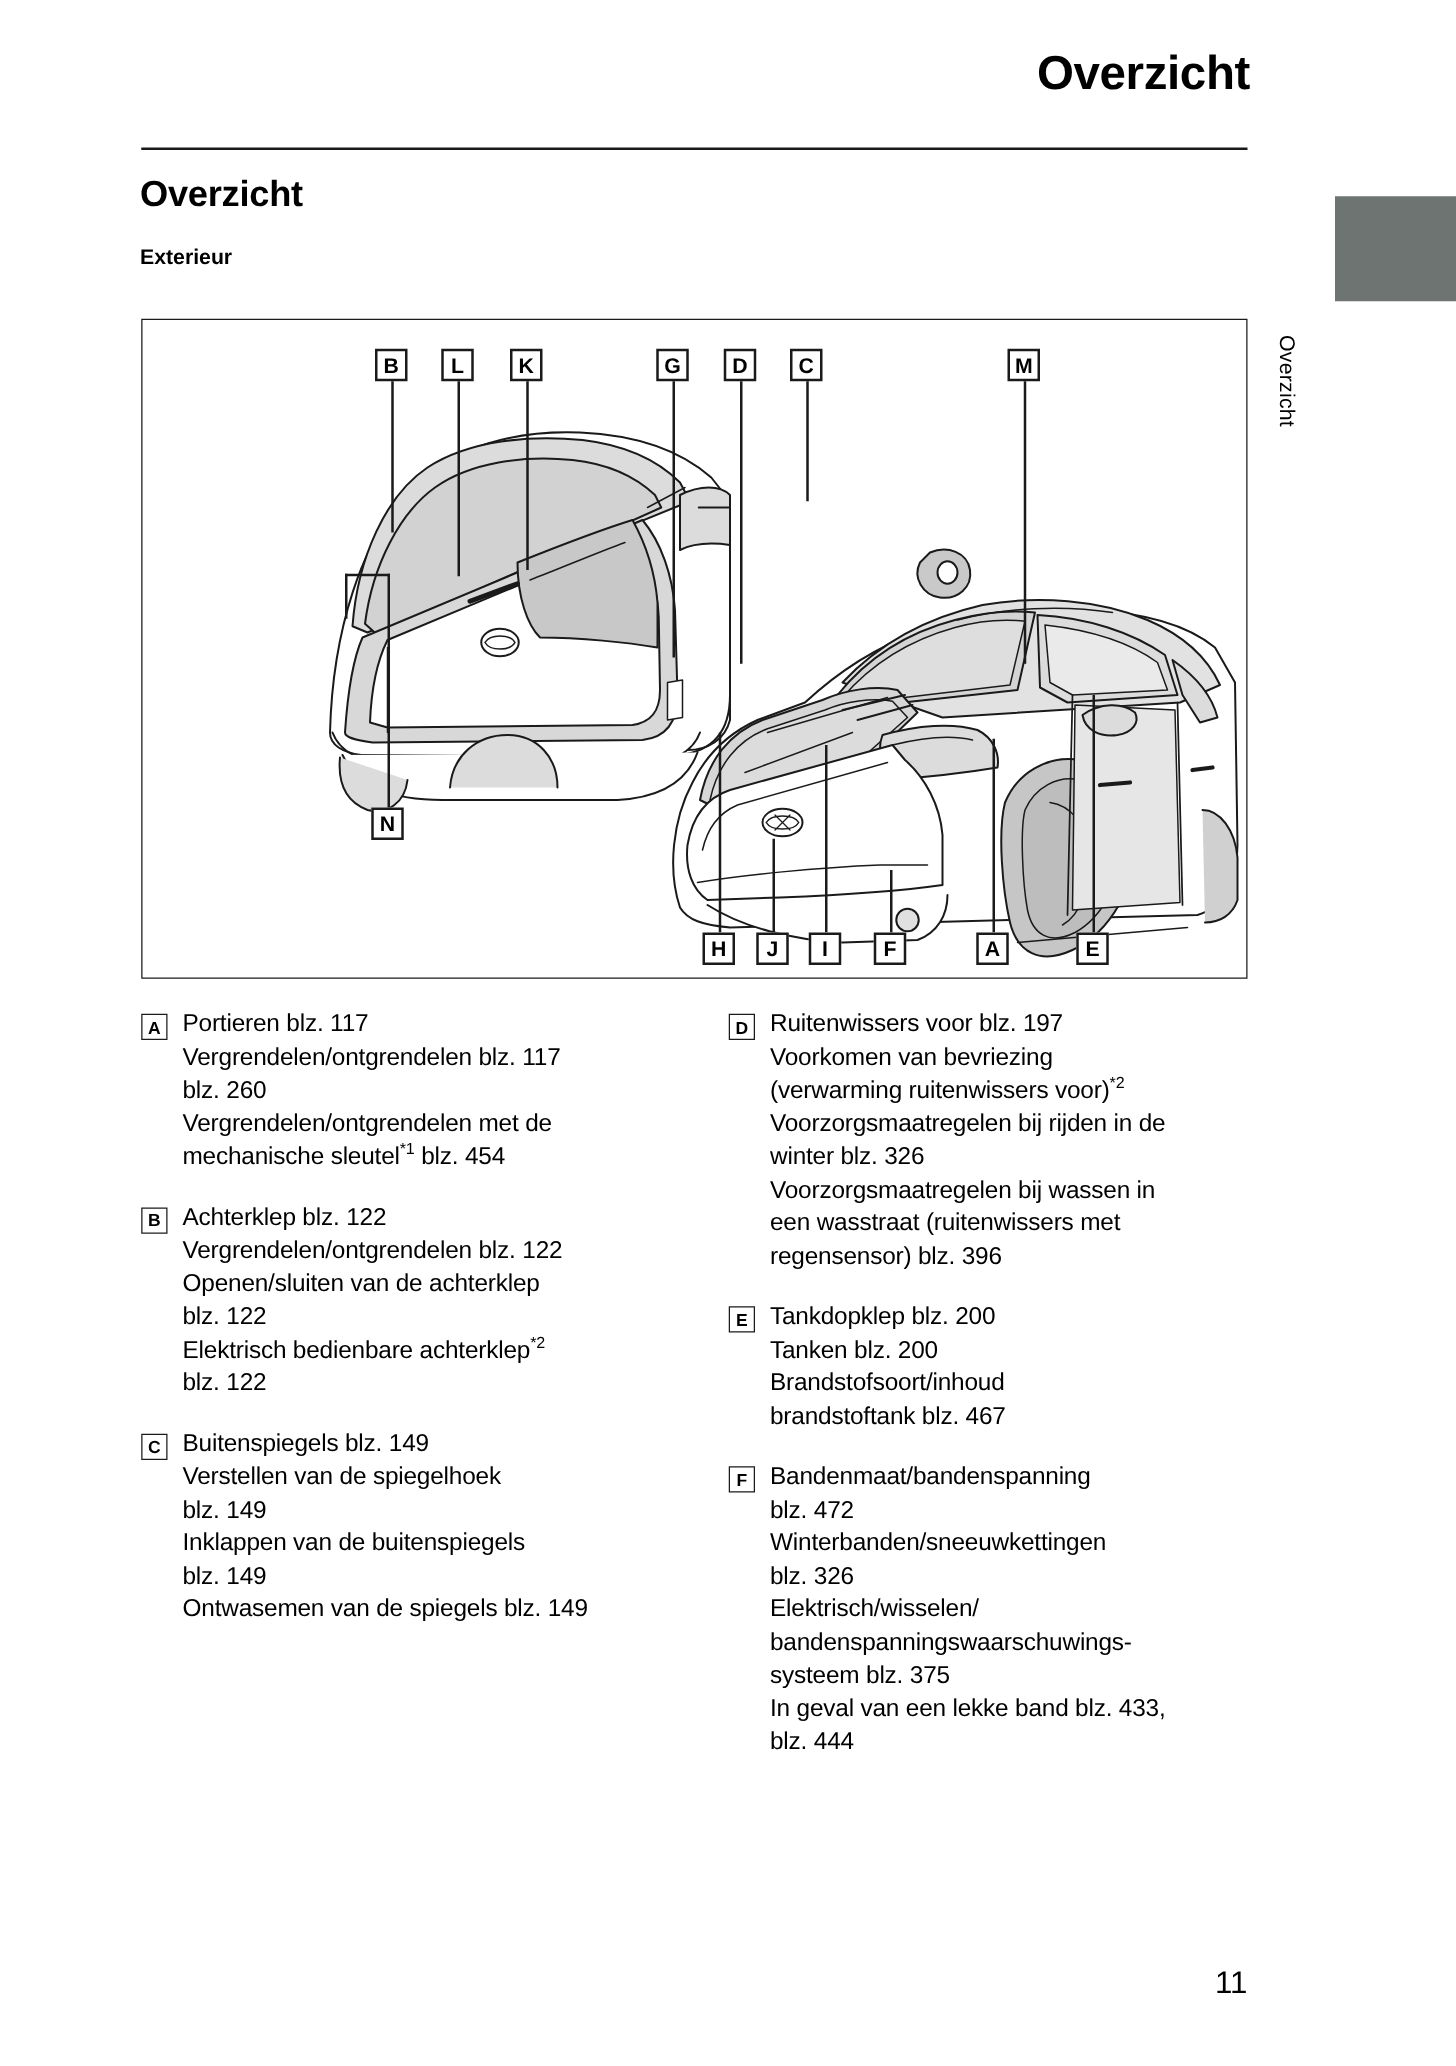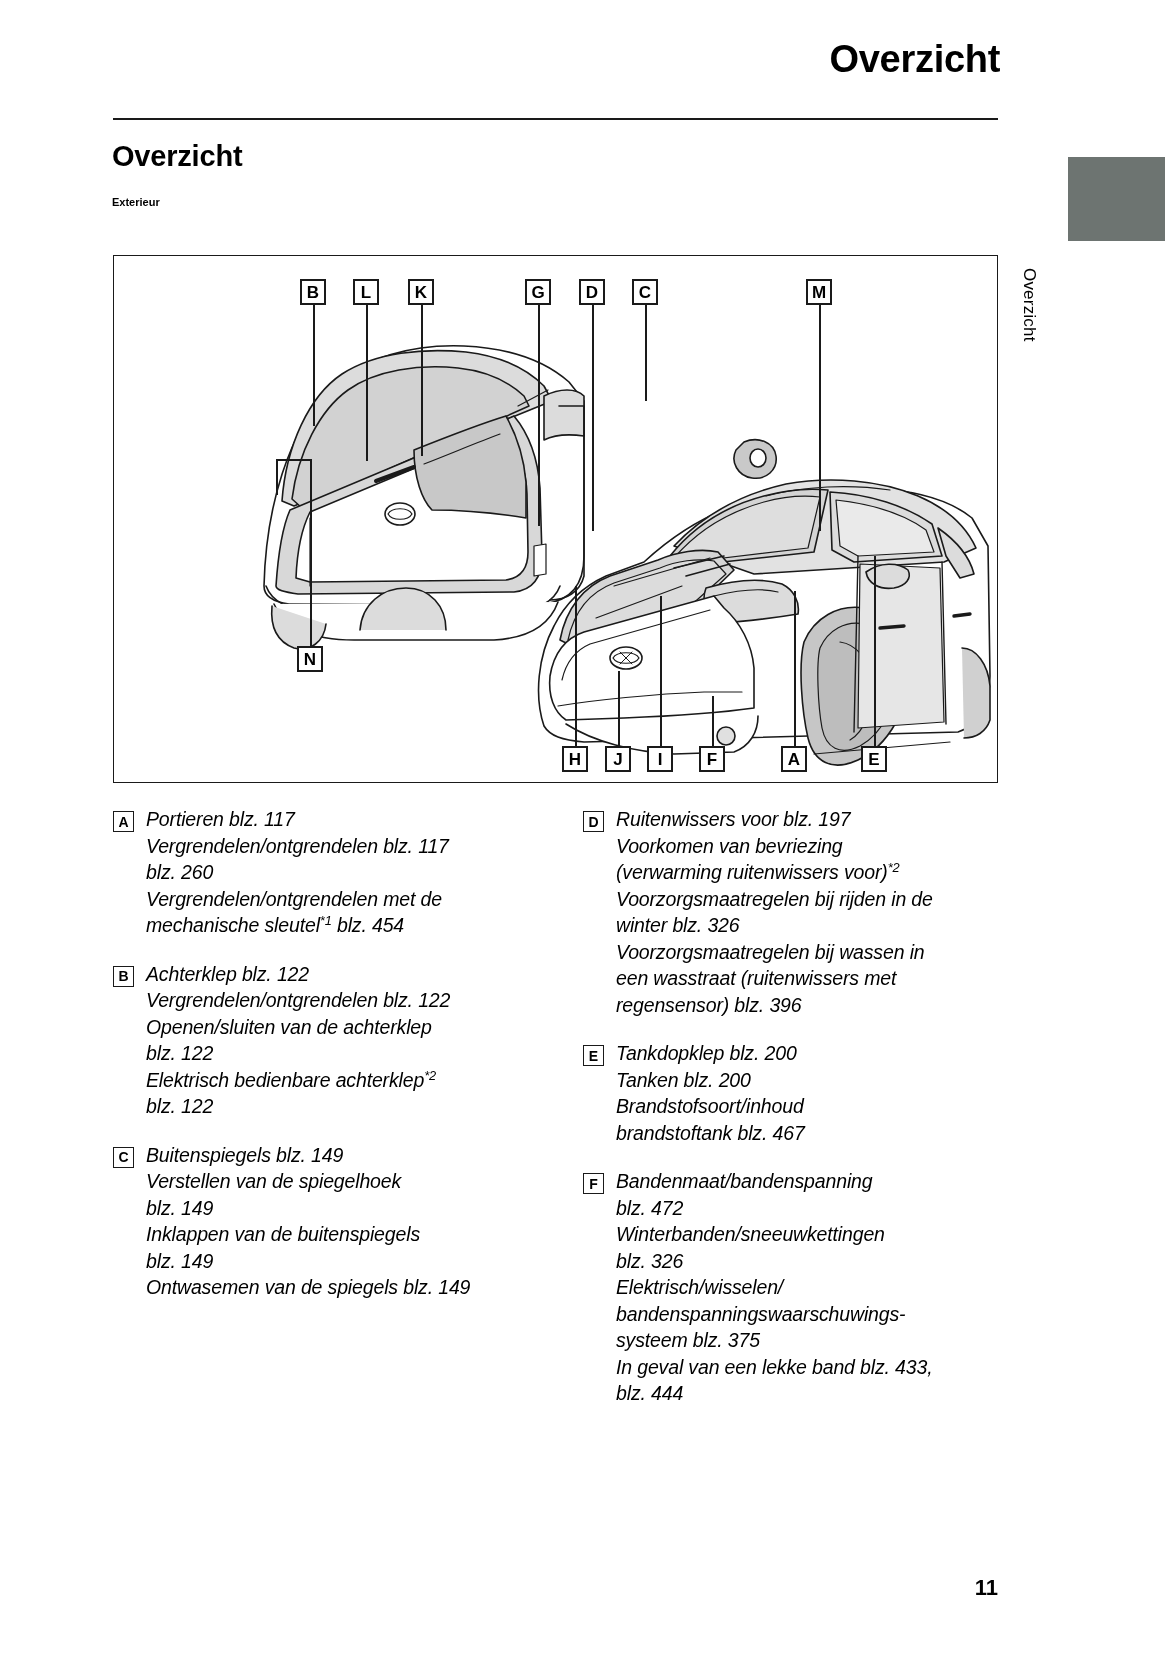--- a/index.html
+++ b/index.html
@@ -39,21 +39,21 @@
     letter-spacing:0.2px;
   }
 
   
   #section-title {
     position:absolute; left:112px; top:140px;
     font-size:29px; font-weight:bold; letter-spacing:-0.2px;
   }
   #subsection-title {
     position:absolute; left:112px; top:196px;
-    font-size:11px; font-weight:bold;
+    font-size:17px; font-weight:bold;
   }
 
   
   #figure-frame {
     position:absolute; left:113px; top:255px; width:885px; height:528px;
     border:1.5px solid #1a1a1a;
     background:#fff;
   }
 
   
@@ -101,27 +101,27 @@
     display:flex; align-items:center; justify-content:center;
     margin-top:5px; margin-right:12px;
     line-height:1;
   }
   .entry-lines {
     flex:1 1 auto;
     font-size:19.5px;
     line-height:26.5px;
     letter-spacing:-0.15px;
   }
-  .entry-lines div { white-space:nowrap;font-style:italic; }
+  .entry-lines div { white-space:nowrap; }
   sup { font-size:0.66em; vertical-align:super; line-height:0; }
 
   
   #page-number {
     position:absolute; right:167px; bottom:52px;
-    font-size:22px; font-weight:bold;
+    font-size:25px; font-weight:normal;
   }
 
   
   #car-illustration { position:absolute; left:0; top:0; width:885px; height:528px; }
 </style>
 </head>
 <body>
 
 <div id="page-header">
   <div id="header-title">Overzicht</div>

